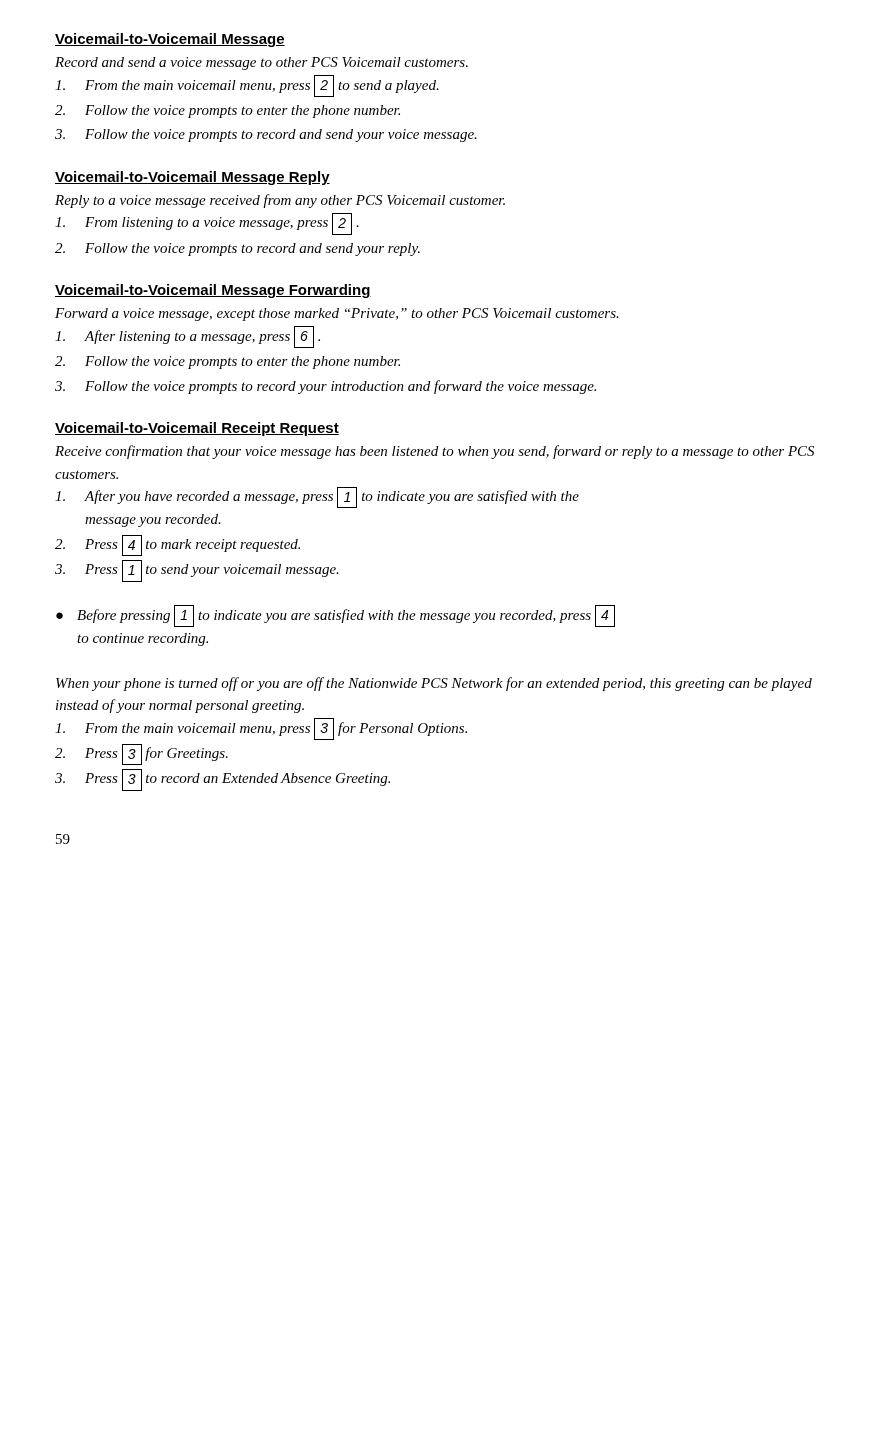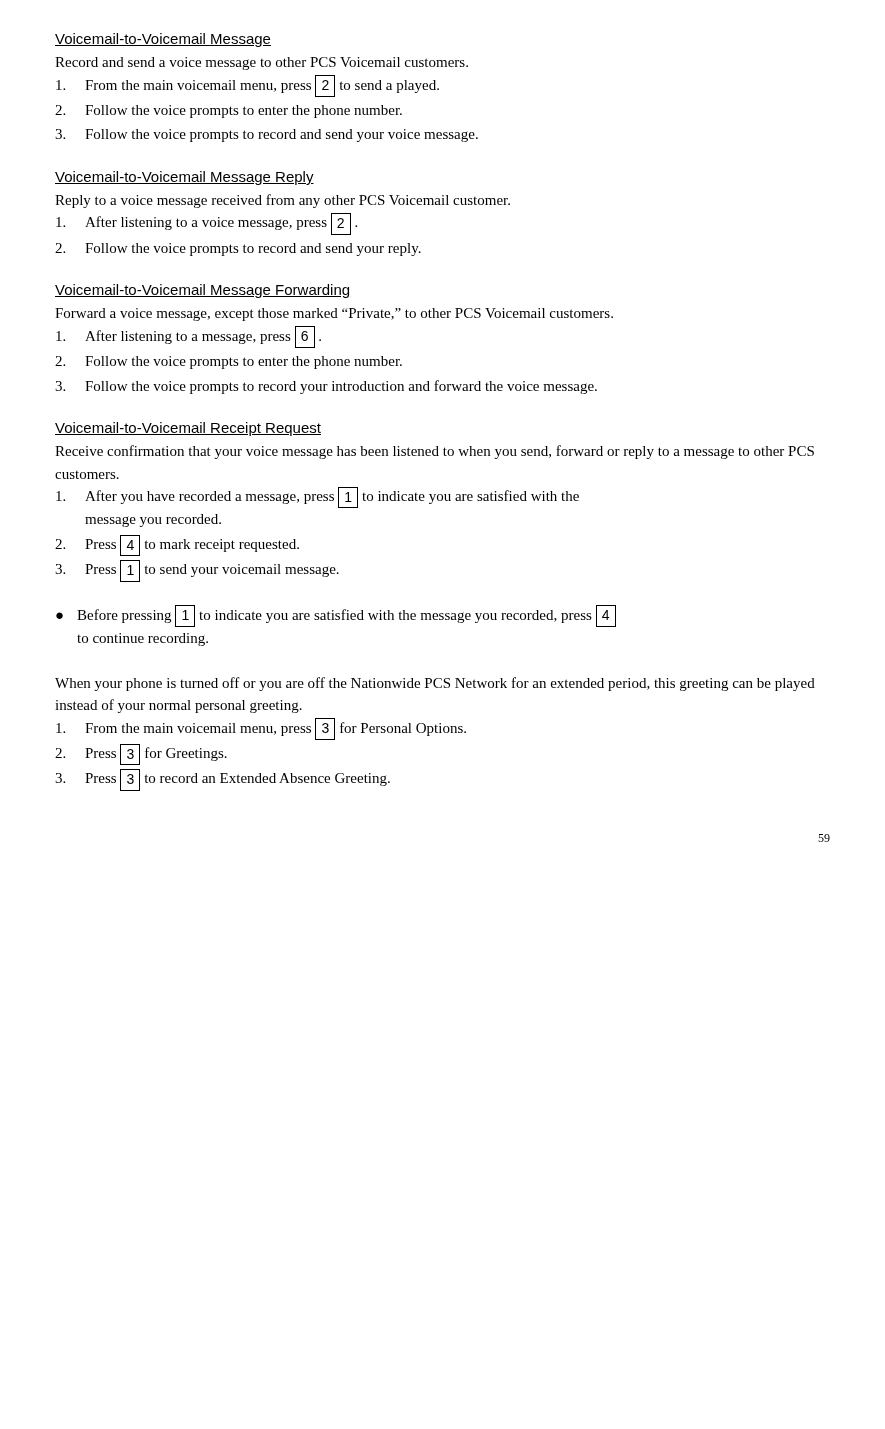--- a/index.html
+++ b/index.html
@@ -14,28 +14,29 @@
       color: #000000;
       width: 885px;
       min-height: 1429px;
       padding: 30px 55px 30px 55px;
     }
     .section {
       margin-bottom: 22px;
     }
     .section-title {
       font-family: Arial, sans-serif;
-      font-weight: normal;
+      font-weight: bold;
       font-size: 15px;
       margin-bottom: 4px;
       text-decoration: underline;
     }
     .section-body {
       font-size: 15px;
       line-height: 1.5;
+      font-style: italic;
     }
     .numbered-list {
       list-style: none;
       padding: 0;
       margin: 0;
     }
     .numbered-list li {
       display: flex;
       margin-bottom: 2px;
       line-height: 1.5;
@@ -66,23 +67,23 @@
       border: 1px solid #000000;
       padding: 0px 4px;
       font-size: 14px;
       font-family: Arial, sans-serif;
       min-width: 20px;
       text-align: center;
       line-height: 1.4;
       vertical-align: middle;
     }
     .page-footer {
-      text-align: right;
+      text-align: left;
       margin-top: 40px;
-      font-size: 12px;
+      font-size: 15px;
     }
   </style>
 </head>
 <body>
 
 <div>
 
   <div class="section">
     <div class="section-title">Voicemail-to-Voicemail Message</div>
     <div class="section-body">
@@ -109,21 +110,21 @@
   </div>
 
   <div class="section">
     <div class="section-title">Voicemail-to-Voicemail Message Reply</div>
     <div class="section-body">
       <p>Reply to a voice message received from any other PCS Voicemail customer.</p>
       <ol class="numbered-list">
         <li>
           <span class="list-num">1.</span>
           <span class="list-content">
-            <span>After listening to a voice message, press </span>
+            <span>From listening to a voice message, press </span>
             <span class="key-box">2</span>
             <span>.</span>
           </span>
         </li>
         <li>
           <span class="list-num">2.</span>
           <span class="list-content">Follow the voice prompts to record and send your reply.</span>
         </li>
       </ol>
     </div>

